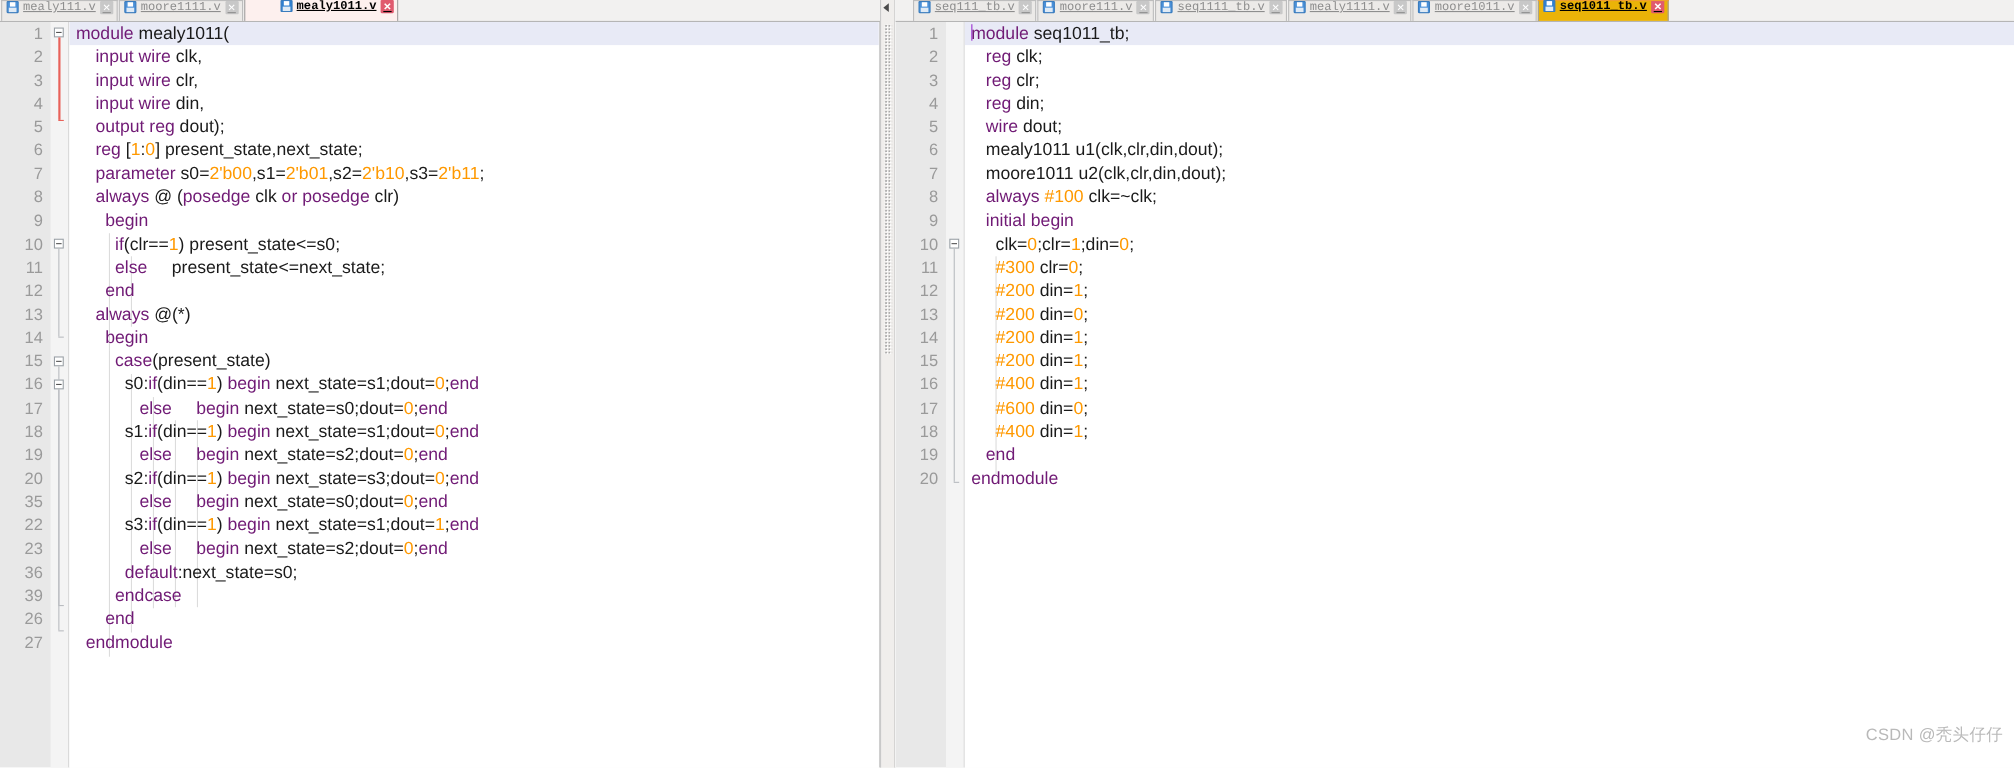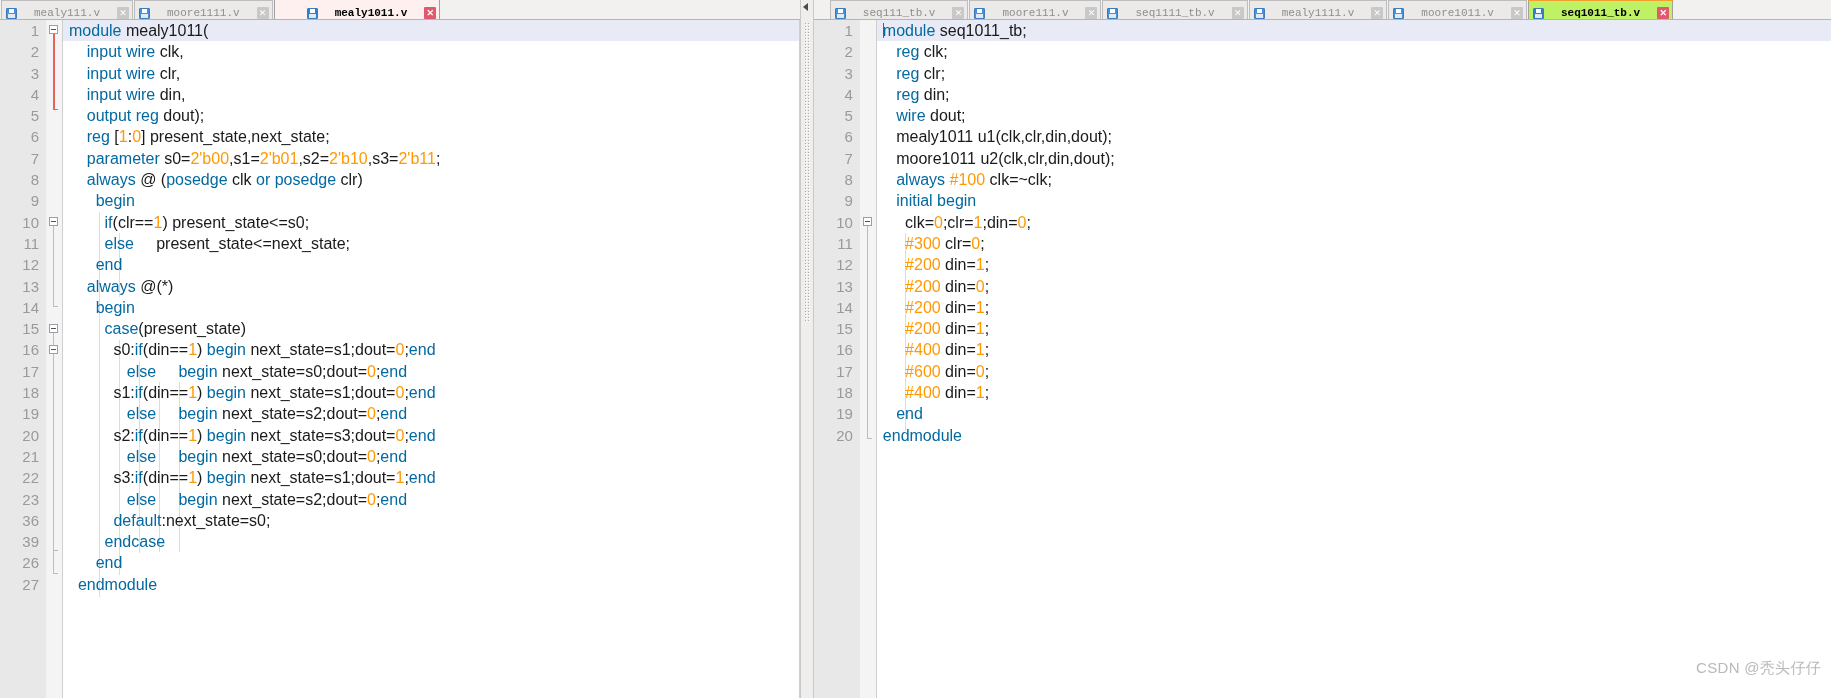--- a/index.html
+++ b/index.html
@@ -40,37 +40,38 @@
     border-bottom: 1px solid #b5b5b5;
     flex: 0 0 20px;
     overflow: hidden;
     padding-left: 1px;
   }
   .tabstrip-right { padding-left: 16px; }
 
   .tab {
     height: 19px;
     display: flex;
-    align-items: flex-end;
-    gap: 17px;
+    align-items: flex-start;
+    gap: 4px;
     padding: 0 3px 0 4px;
     background: #eceae8;
     border: 1px solid #bdbdbd;
     border-bottom: none;
     margin-right: 1px;
     font-family: "Liberation Mono", "DejaVu Sans Mono", monospace;
     font-size: 11px;
     color: #8e8e8e;
     white-space: nowrap;
     cursor: default;
     position: relative;
     top: 0;
+    text-decoration: underline;
   }
   .tab.active {
-    background: #bef264;
+    background: #eab308;
     color: #000000;
     border-color: #a0a0a0;
     height: 20px;
     font-weight: bold;
     z-index: 3;
   }
   .tab.active.accent-top::before {
     content: "";
     position: absolute;
     left: -1px; right: -1px; top: -1px;
@@ -236,21 +237,21 @@
     position: absolute;
     top: 0; left: 0; right: 0; bottom: 0;
     pointer-events: none;
   }
   .iguide {
     position: absolute;
     width: 1px;
     background: #dcdcdc;
   }
 
-  .k  { color: #0369a1; }         
+  .k  { color: #701a75; }         
   .n  { color: #ff9900; }         
   .id { color: #1a1a1a; }         
 
   
   .caret {
     display: inline-block;
     width: 1px;
     height: 15px;
     background: #9b30d0;
     vertical-align: -2px;
@@ -313,21 +314,21 @@
             <div class="ln">11</div>
             <div class="ln">12</div>
             <div class="ln">13</div>
             <div class="ln">14</div>
             <div class="ln">15</div>
             <div class="ln">16</div>
             <div class="ln">17</div>
             <div class="ln">18</div>
             <div class="ln">19</div>
             <div class="ln">20</div>
-            <div class="ln">21</div>
+            <div class="ln">35</div>
             <div class="ln">22</div>
             <div class="ln">23</div>
             <div class="ln">36</div>
             <div class="ln">39</div>
             <div class="ln">26</div>
             <div class="ln">27</div>
           </div>
         <div class="gutter-folds">
 
           <div class="fold-box" style="top:5px;"></div>

